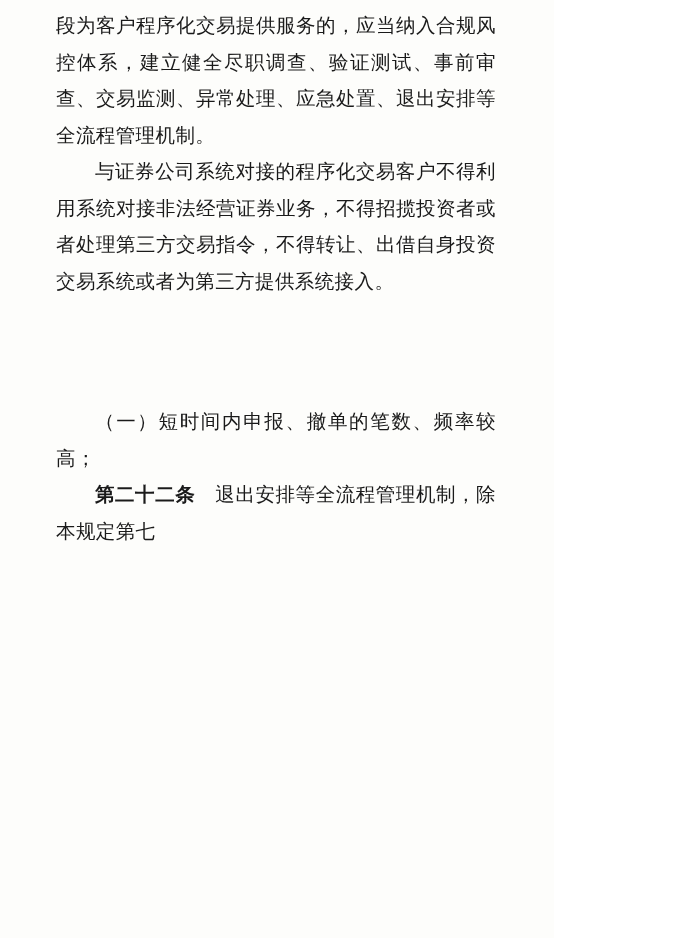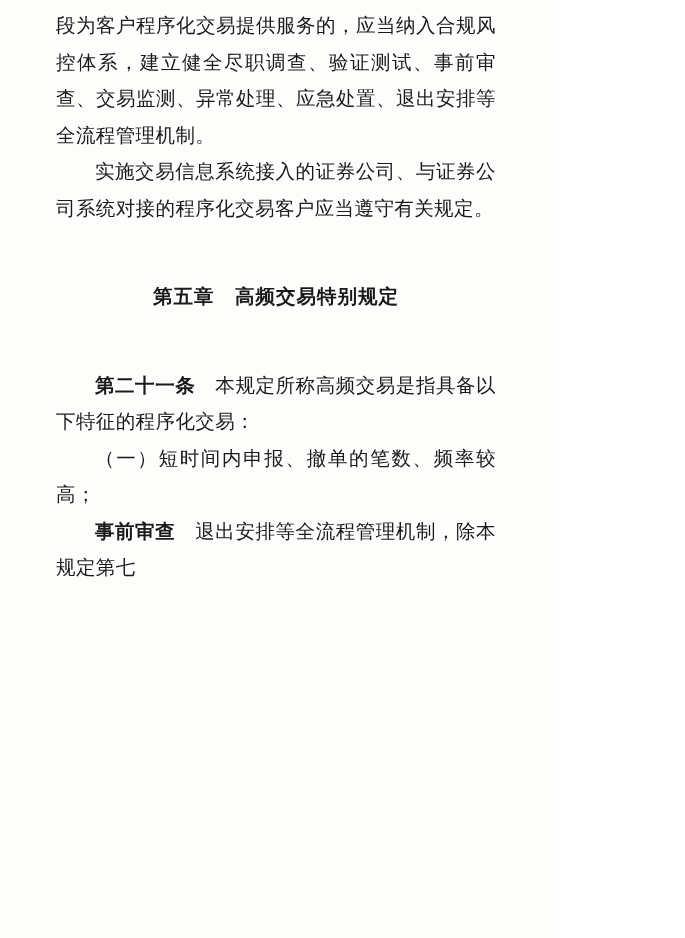--- a/index.html
+++ b/index.html
@@ -62,31 +62,29 @@
   }
 </style>
 </head>
 <body>
 
 <div id="page">
   <div class="content">
 
     <p class="para-block">段为客户程序化交易提供服务的，应当纳入合规风控体系，建立健全尽职调查、验证测试、事前审查、交易监测、异常处理、应急处置、退出安排等全流程管理机制。</p>
 
+    <p class="para-block indent">与证券公司系统对接的程序化交易客户不得利用系统对接非法经营证券业务，不得招揽投资者或者处理第三方交易指令，不得转让、出借自身投资交易系统或者为第三方提供系统接入。</p>
 
-    <p class="para-block indent">实施交易信息系统接入的证券公司、与证券公司系统对接的程序化交易客户应当遵守有关规定。</p>
 
 
     <div class="gap-before-chapter"></div>
 
-    <div class="chapter-heading">第五章　高频交易特别规定</div>
 
     <div class="gap-after-chapter"></div>
 
-    <p class="para-block indent"><span class="bold">第二十一条</span>　<span>本规定所称高频交易是指具备以下特征的程序化交易：</span></p>
 
     <p class="para-block item-indent">（一）短时间内申报、撤单的笔数、频率较高；</p>
 
 
-    <p class="para-block indent"><span class="bold">事前审查</span>　<span>退出安排等全流程管理机制，除本规定第七</span></p>
+    <p class="para-block indent"><span class="bold">第二十二条</span>　<span>退出安排等全流程管理机制，除本规定第七</span></p>
 
   </div>
 </div>
 
 </body></html>

